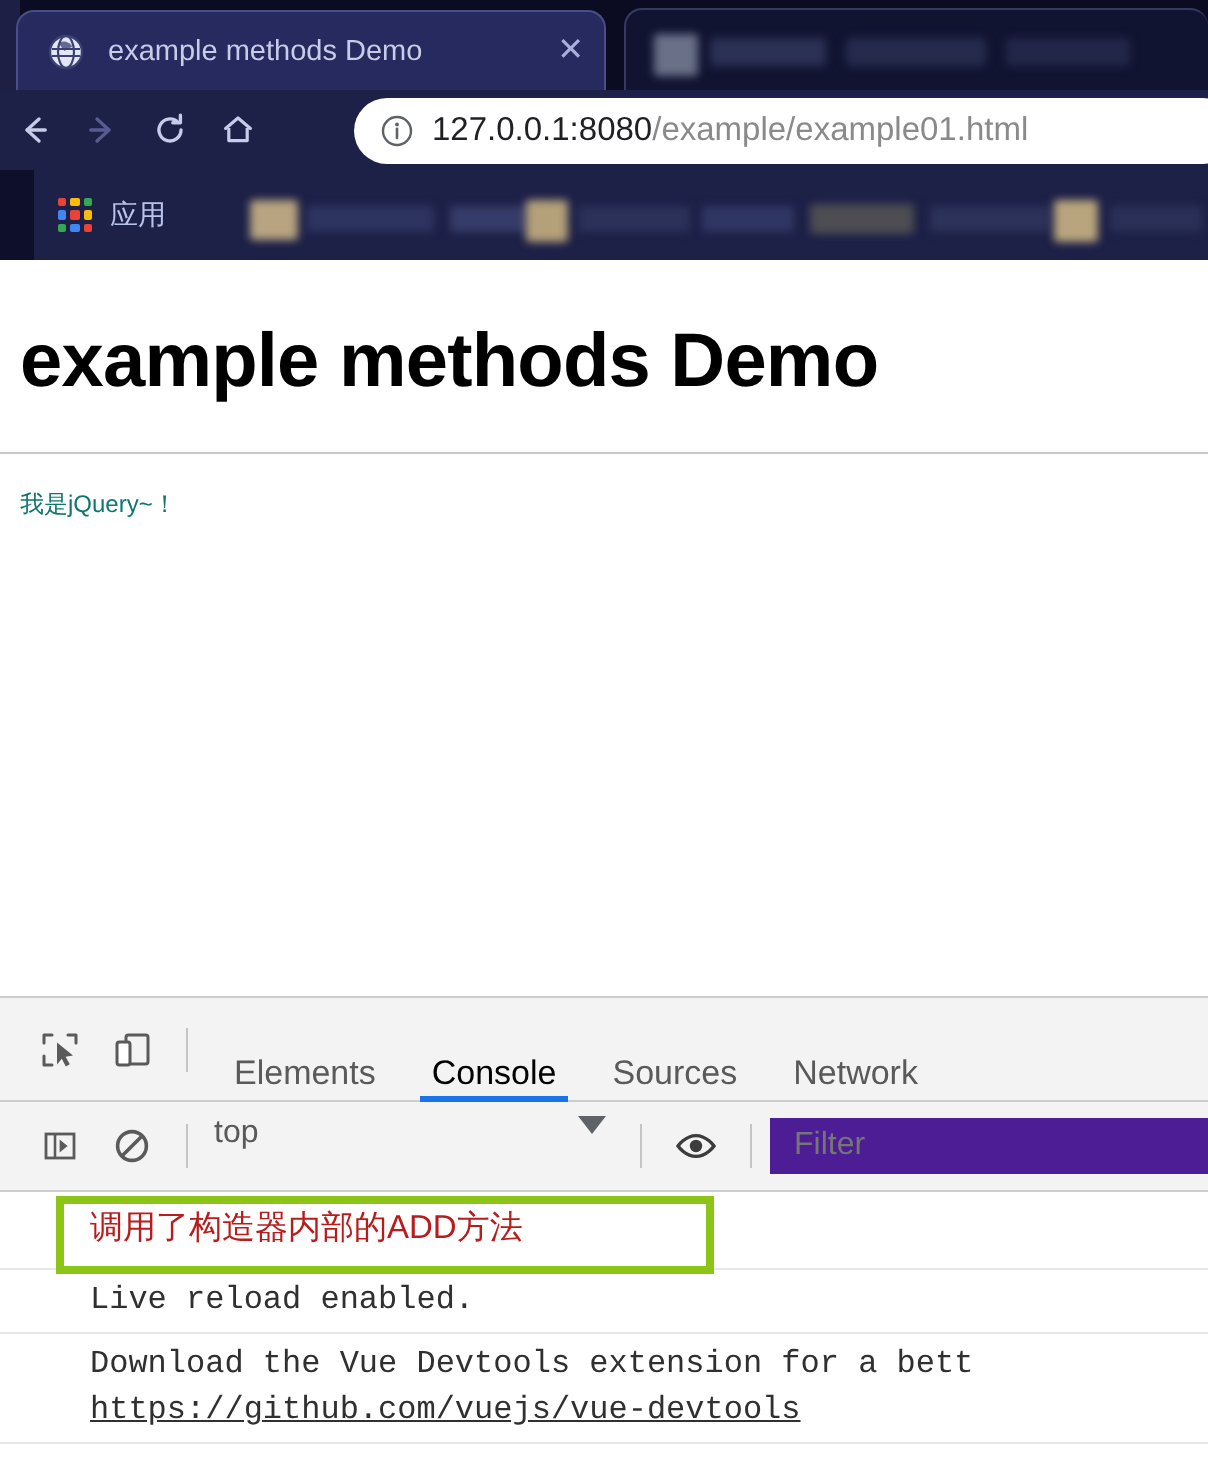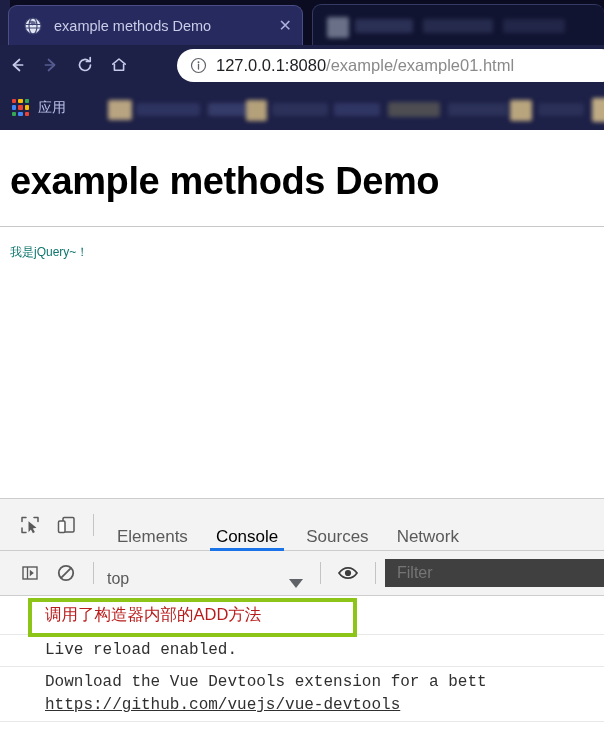--- a/index.html
+++ b/index.html
@@ -137,20 +137,21 @@
 
   
   .bookmarks-bar {
     height: 45px;
     background: #1d2047;
     display: flex;
     align-items: center;
     padding-left: 12px;
     position: relative;
     overflow: hidden;
+    margin-left: 17px;
   }
   .apps-grid {
     width: 17px; height: 17px;
     display: grid;
     grid-template-columns: repeat(3, 1fr);
     grid-template-rows: repeat(3, 1fr);
     gap: 2px;
     flex: 0 0 17px;
   }
   .apps-grid i { display: block; border-radius: 1px; }
@@ -245,21 +246,21 @@
     height: 45px;
     background: #f3f3f3;
     border-bottom: 1px solid #cdcdcd;
     display: flex;
     align-items: center;
     padding-left: 12px;
     position: relative;
   }
   .ctx-select {
     display: flex;
-    align-items: flex-end;
+    align-items: flex-start;
     width: 240px;
     height: 30px;
     cursor: pointer;
   }
   .ctx-label {
     font-size: 16px;
     color: #5a5a5a;
     flex: 1 1 auto;
     padding-left: 4px;
   }
@@ -267,21 +268,21 @@
     width: 0; height: 0;
     border-left: 7px solid transparent;
     border-right: 7px solid transparent;
     border-top: 9px solid #5f6368;
     margin-right: 8px;
     flex: 0 0 auto;
   }
   .filter-input {
     flex: 1 1 auto;
     height: 28px;
-    background: #404040;
+    background: #4c1d95;
     border: none;
     font-size: 16px;
     color: #9a9a9a;
     font-family: "Liberation Sans", sans-serif;
     padding-left: 12px;
     outline: none;
     margin-right: 0;
   }
 
   .console-body {

